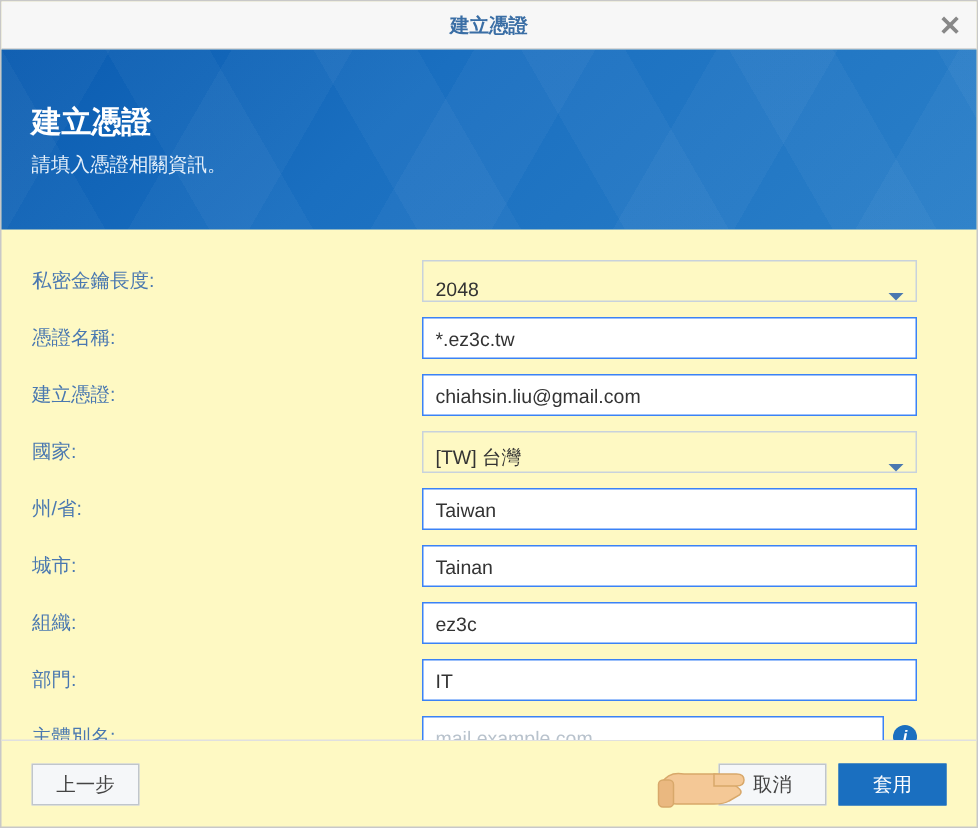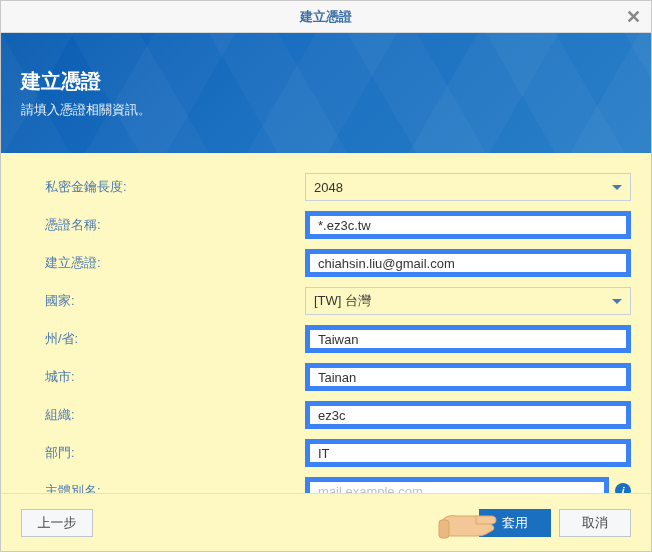--- a/index.html
+++ b/index.html
@@ -6,25 +6,25 @@
 body { font-family: "Microsoft JhengHei", "PingFang TC", Arial, sans-serif; background: #f0f0f0; font-size: 13px; color: #505a64; }
 .dialog { width: 652px; height: 552px; background: #fef9c3; border: 1px solid #c8c8c8; display: flex; flex-direction: column; }
 .titlebar { height: 32px; background: #f7f7f7; border-bottom: 1px solid #d8d8d8; display: flex; align-items: center; justify-content: center; position: relative; color: #3a6ea5; font-weight: bold; font-size: 13px; }
 .titlebar .close { position: absolute; right: 10px; top: 50%; transform: translateY(-50%); color: #888; font-size: 18px; cursor: pointer; }
 .banner { height: 120px; background: linear-gradient(135deg, #0a5bb0 0%, #1a6fc0 40%, #2a7fc8 100%); position: relative; overflow: hidden; padding: 0 20px; display: flex; flex-direction: column; justify-content: center; }
 .banner::before { content: ""; position: absolute; inset: 0; background: repeating-linear-gradient(60deg, rgba(255,255,255,0.03) 0 60px, rgba(255,255,255,0) 60px 120px), repeating-linear-gradient(-60deg, rgba(255,255,255,0.03) 0 70px, rgba(255,255,255,0) 70px 140px); }
 .banner h1 { color: #fff; font-size: 20px; font-weight: bold; margin-bottom: 6px; position: relative; }
 .banner p { color: #e6f0fa; font-size: 13px; position: relative; }
 .form-area { flex: 1; padding: 20px 20px 10px 20px; overflow: auto; }
 .form-row { display: flex; align-items: center; margin-bottom: 10px; height: 28px; }
-.form-label { width: 260px; color: #4a78b0; flex-shrink: 0; margin-left: 24px; }
+.form-label { width: 260px; color: #4a78b0; flex-shrink: 0; }
 .ctl { width: 330px; position: relative; }
-.input, .select-inner { width: 100%; height: 28px; border: 5px solid #3b82f6; background: #fff; padding: 0 8px; font-size: 13px; color: #333; font-family: inherit; }
+.input, .select-inner { width: 100%; height: 28px; border: 1px solid #3b82f6; background: #fff; padding: 0 8px; font-size: 13px; color: #333; font-family: inherit; }
 .input::placeholder { color: #b8c2cc; }
-.select { display: flex; align-items: center; justify-content: space-between; height: 28px; border: 1px solid #c8d2dc; padding: 0 8px; cursor: pointer; color: #333; }
+.select { display: flex; align-items: flex-end; justify-content: space-between; height: 28px; border: 1px solid #c8d2dc; padding: 0 8px; cursor: pointer; color: #333; }
 .chev { width: 0; height: 0; border-left: 5px solid transparent; border-right: 5px solid transparent; border-top: 5px solid #4a78b0; }
 .info { display: inline-flex; width: 16px; height: 16px; border-radius: 50%; background: #1a6fc0; color: #fff; font-weight: bold; font-size: 11px; align-items: center; justify-content: center; vertical-align: middle; margin-left: 6px; font-style: italic; }
 .footer { height: 58px; border-top: 1px solid #e0e0e0; display: flex; align-items: center; padding: 0 20px; position: relative; }
 .footer-spacer { flex: 1; }
 .btn { height: 28px; min-width: 72px; padding: 0 14px; border: 1px solid #c0c6cc; background: #f5f7f9; color: #444; font-size: 13px; cursor: pointer; margin-left: 8px; font-family: inherit; }
 .btn:first-child { margin-left: 0; }
 .btn-primary { background: #1a6fc0; border-color: #1a6fc0; color: #fff; }
 .hand { position: absolute; right: 150px; top: 0px; width: 70px; height: 50px; pointer-events: none; }
 </style>
 </head>
@@ -116,16 +116,16 @@
   </div>
 
   <div class="footer">
     <button class="btn">上一步</button>
     <div class="footer-spacer"></div>
     <svg class="hand" viewBox="0 0 70 50">
       <path d="M10 28 Q15 20 25 22 L45 22 Q52 22 55 26 L62 32 Q64 34 62 36 L55 40 Q52 42 45 42 L20 42 Q12 42 10 36 Z" fill="#f4c896" stroke="#d8a86a" stroke-width="1"></path>
       <path d="M45 22 L60 22 Q65 22 65 26 Q65 30 60 30 L45 30 Z" fill="#f4c896" stroke="#d8a86a" stroke-width="1"></path>
       <rect x="8" y="26" width="10" height="18" rx="3" fill="#eab880" stroke="#d8a86a" stroke-width="1"></rect>
     </svg>
+    <button class="btn">取消</button>
     <button class="btn btn-primary">套用</button>
-    <button class="btn">取消</button>
   </div>
 </div>
 
 </body></html>

